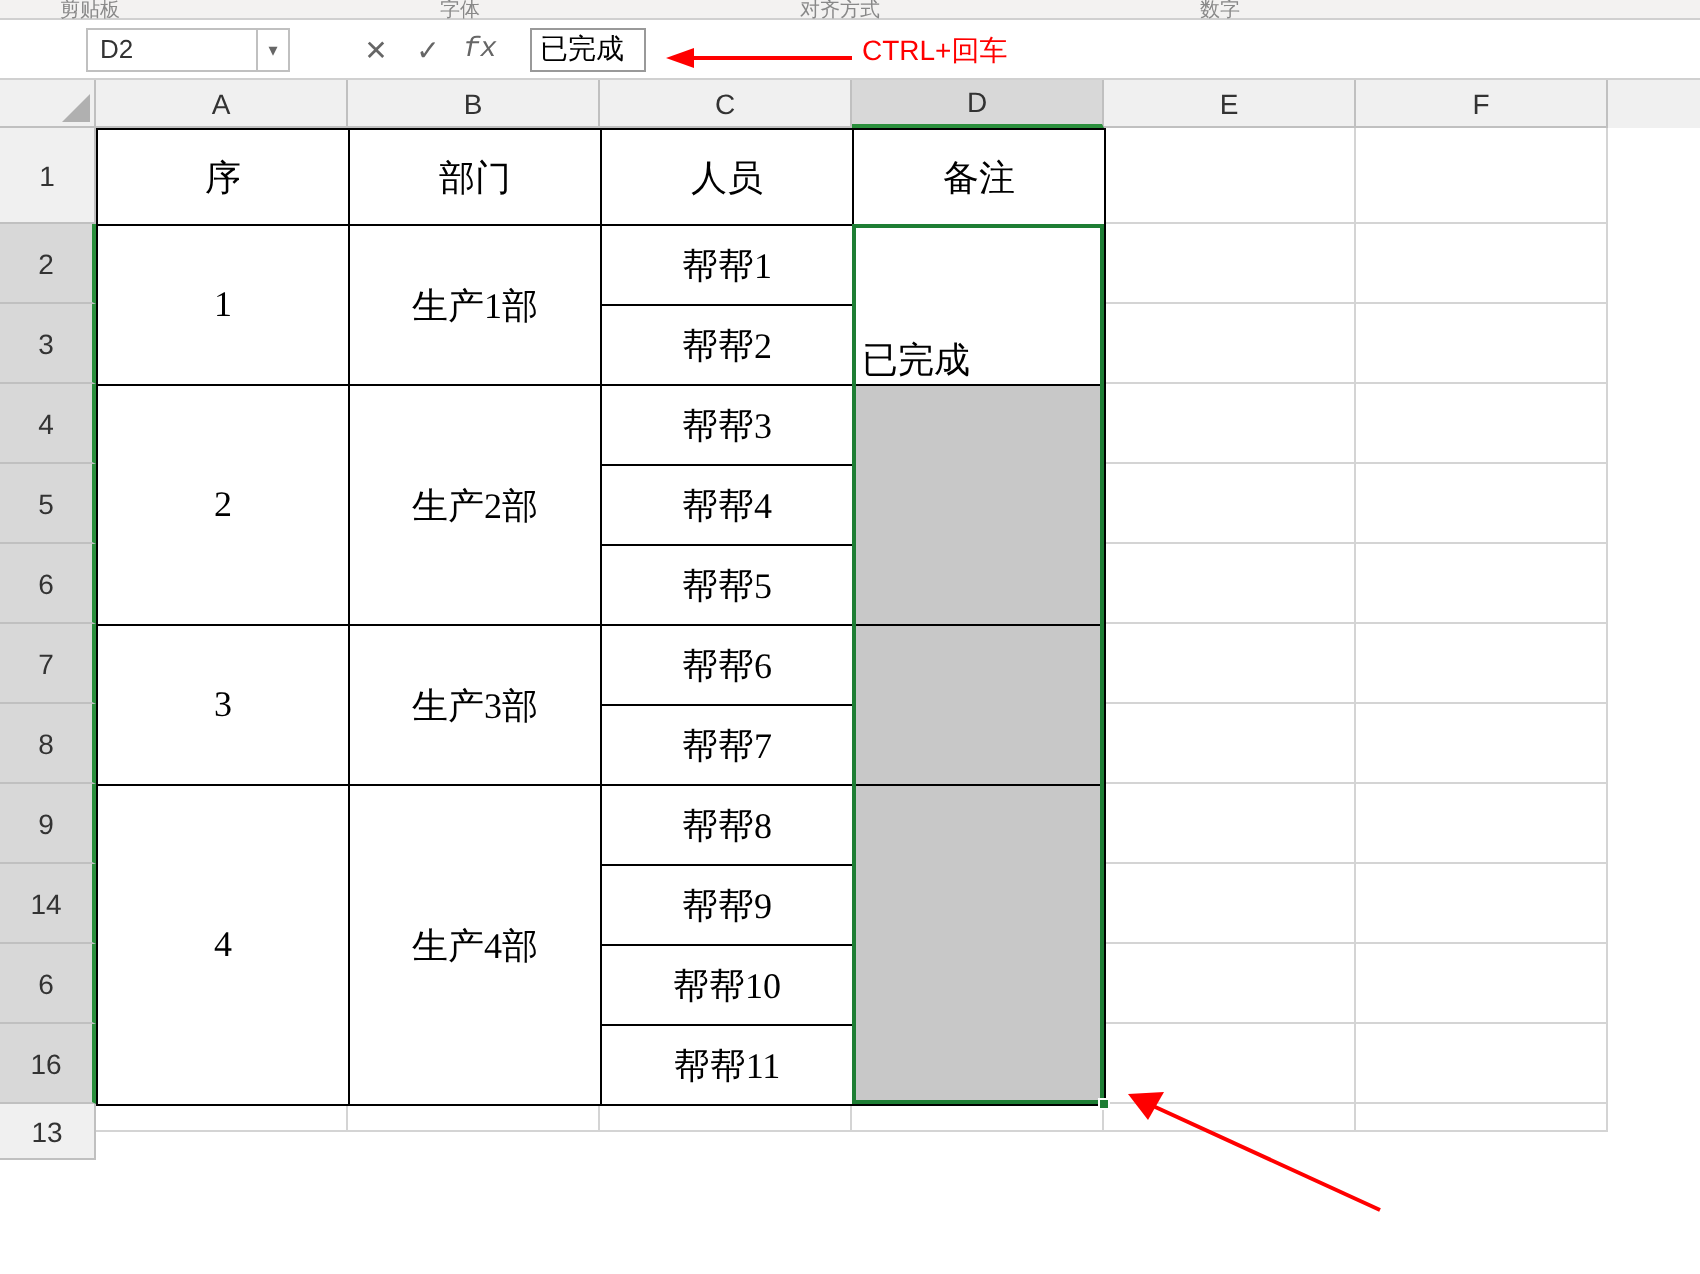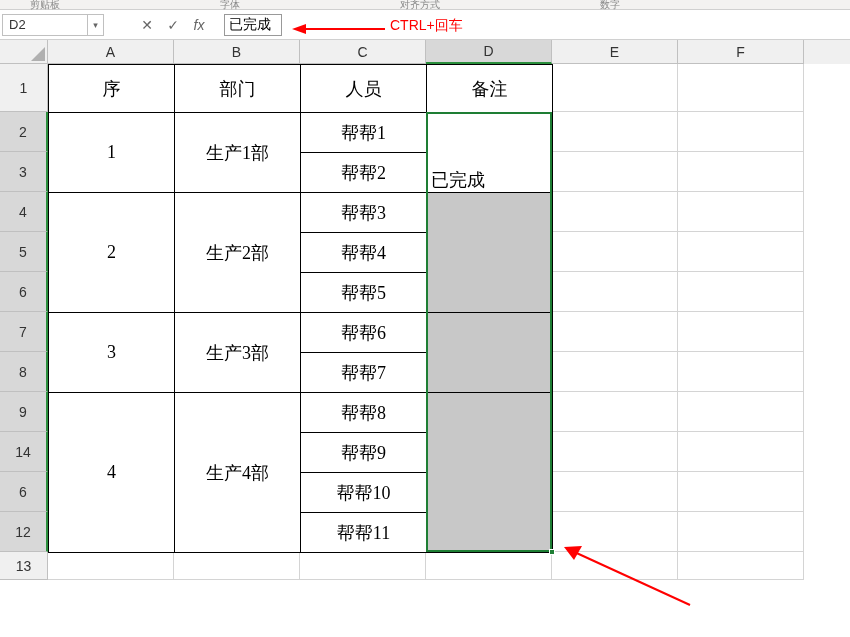--- a/index.html
+++ b/index.html
@@ -19,20 +19,21 @@
     .ribbon-frag { margin-right: 160px; }
     
     
     .formula-bar {
       height: 30px;
       background: #fff;
       border-bottom: 1px solid #d0d0d0;
       display: flex;
       align-items: center;
       font-size: 13px;
+      padding-left: 41px;
     }
     .name-box {
       width: 86px;
       height: 22px;
       border: 1px solid #c0c0c0;
       margin-left: 2px;
       padding: 0 6px;
       display: flex;
       align-items: center;
       background: #fff;
@@ -53,21 +54,21 @@
     .fb-btn {
       width: 26px;
       height: 22px;
       display: flex;
       align-items: center;
       justify-content: center;
       color: #666;
       font-size: 14px;
       cursor: pointer;
     }
-    .fx { font-style: italic; font-family: Liberation Sans, sans-serif; }
+    .fx { font-style: italic; font-family: Liberation Mono, monospace; }
     .formula-input {
       border: 1px solid #999;
       min-width: 58px;
       height: 22px;
       margin-left: 12px;
       padding: 0 4px;
       display: flex;
       align-items: center;
       font-size: 14px;
       color: #000;
@@ -353,30 +354,30 @@
     <div class="row" style="height:40px">
         <div class="row-h sel" style="height:40px">6</div>
         <div class="cell cw-a"></div>
         <div class="cell cw-b"></div>
         <div class="cell cw-c"></div>
         <div class="cell cw-d"></div>
         <div class="cell cw-e"></div>
         <div class="cell cw-f"></div>
       </div>
     <div class="row" style="height:40px">
-        <div class="row-h sel" style="height:40px">12</div>
-        <div class="cell cw-a"></div>
-        <div class="cell cw-b"></div>
-        <div class="cell cw-c"></div>
-        <div class="cell cw-d"></div>
-        <div class="cell cw-e"></div>
-        <div class="cell cw-f"></div>
-      </div>
-
-    <div class="row" style="height:28px">
+        <div class="row-h sel" style="height:40px">16</div>
+        <div class="cell cw-a"></div>
+        <div class="cell cw-b"></div>
+        <div class="cell cw-c"></div>
+        <div class="cell cw-d"></div>
+        <div class="cell cw-e"></div>
+        <div class="cell cw-f"></div>
+      </div>
+
+    <div class="row" style="height:14px">
         <div class="row-h" style="height:28px">13</div>
         <div class="cell cw-a"></div>
         <div class="cell cw-b"></div>
         <div class="cell cw-c"></div>
         <div class="cell cw-d"></div>
         <div class="cell cw-e"></div>
         <div class="cell cw-f"></div>
       </div>
   </div>
 

